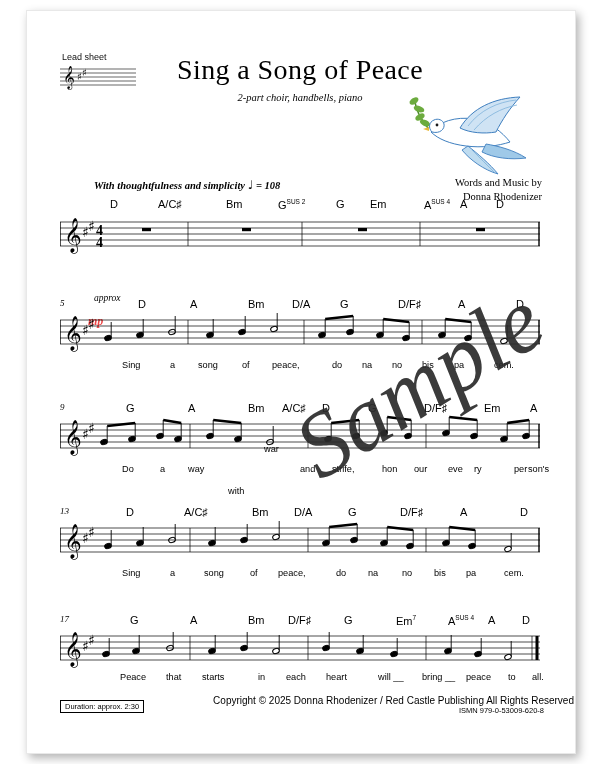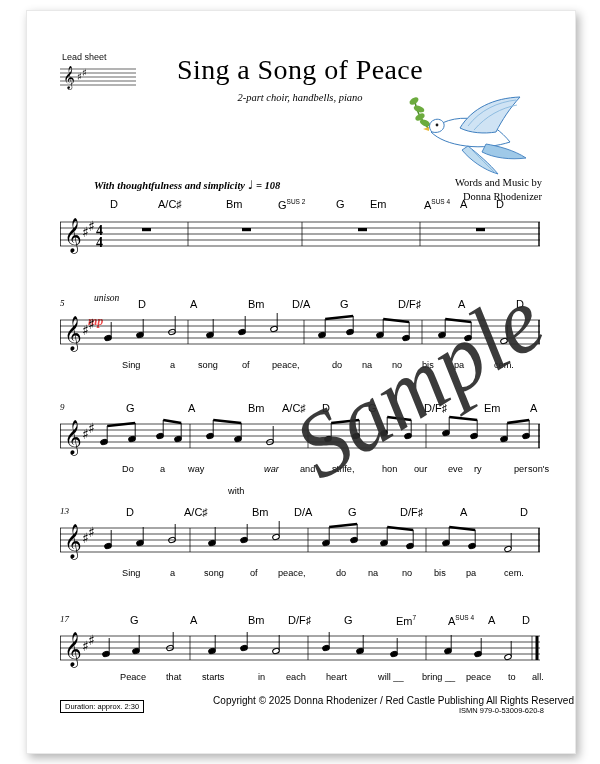--- a/index.html
+++ b/index.html
@@ -309,21 +309,21 @@
     <div class="chord" style="left:200px; top:188px;">Bm</div>
     <div class="chord" style="left:252px; top:188px;">G<sup>SUS 2</sup></div>
     <div class="chord" style="left:310px; top:188px;">G</div>
     <div class="chord" style="left:344px; top:188px;">Em</div>
     <div class="chord" style="left:398px; top:188px;">A<sup>SUS 4</sup></div>
     <div class="chord" style="left:434px; top:188px;">A</div>
     <div class="chord" style="left:470px; top:188px;">D</div>
   </div>
 
   <div class="sysnum" style="left:34px; top:288px;">5</div>
-  <div class="expr" style="left:68px; top:283px;">unison</div>
+  <div class="expr" style="left:68px; top:283px;">approx</div>
   <div class="dyn" style="left:62px; top:304px;">mp</div>
 
   <div class="system" style="top:298px;">
     <svg width="480" height="60" viewBox="0 0 480 60">
       <g stroke="#000" stroke-width="0.7">
         <line x1="0" y1="12" x2="480" y2="12"></line>
         <line x1="0" y1="18" x2="480" y2="18"></line>
         <line x1="0" y1="24" x2="480" y2="24"></line>
         <line x1="0" y1="30" x2="480" y2="30"></line>
         <line x1="0" y1="36" x2="480" y2="36"></line>
@@ -468,21 +468,21 @@
     <div class="chord" style="left:342px; top:392px;">G</div>
     <div class="chord" style="left:398px; top:392px;">D/F♯</div>
     <div class="chord" style="left:458px; top:392px;">Em</div>
     <div class="chord" style="left:504px; top:392px;">A</div>
   </div>
   <div>
     <div class="lyric" style="left:96px;  top:454px;">Do</div>
     <div class="lyric" style="left:134px; top:454px;">a</div>
     <div class="lyric" style="left:162px; top:454px;">way</div>
     <div class="lyric" style="left:202px; top:476px;text-align:center;">with</div>
-    <div class="lyric" style="left:238px; top:454px;font-style:italic;">war</div>
+    <div class="lyric" style="left:238px; top:434px;">war</div>
     <div class="lyric" style="left:274px; top:454px;">and</div>
     <div class="lyric" style="left:306px; top:454px;text-align:right;">strife,</div>
     <div class="lyric" style="left:356px; top:454px;">hon</div>
     <div class="lyric" style="left:388px; top:454px;">our</div>
     <div class="lyric" style="left:422px; top:454px;">eve</div>
     <div class="lyric" style="left:448px; top:454px;">ry</div>
     <div class="lyric" style="left:476px; top:454px;margin-left:12px;">per</div>
     <div class="lyric" style="left:502px; top:454px;">son's</div>
   </div>
 

